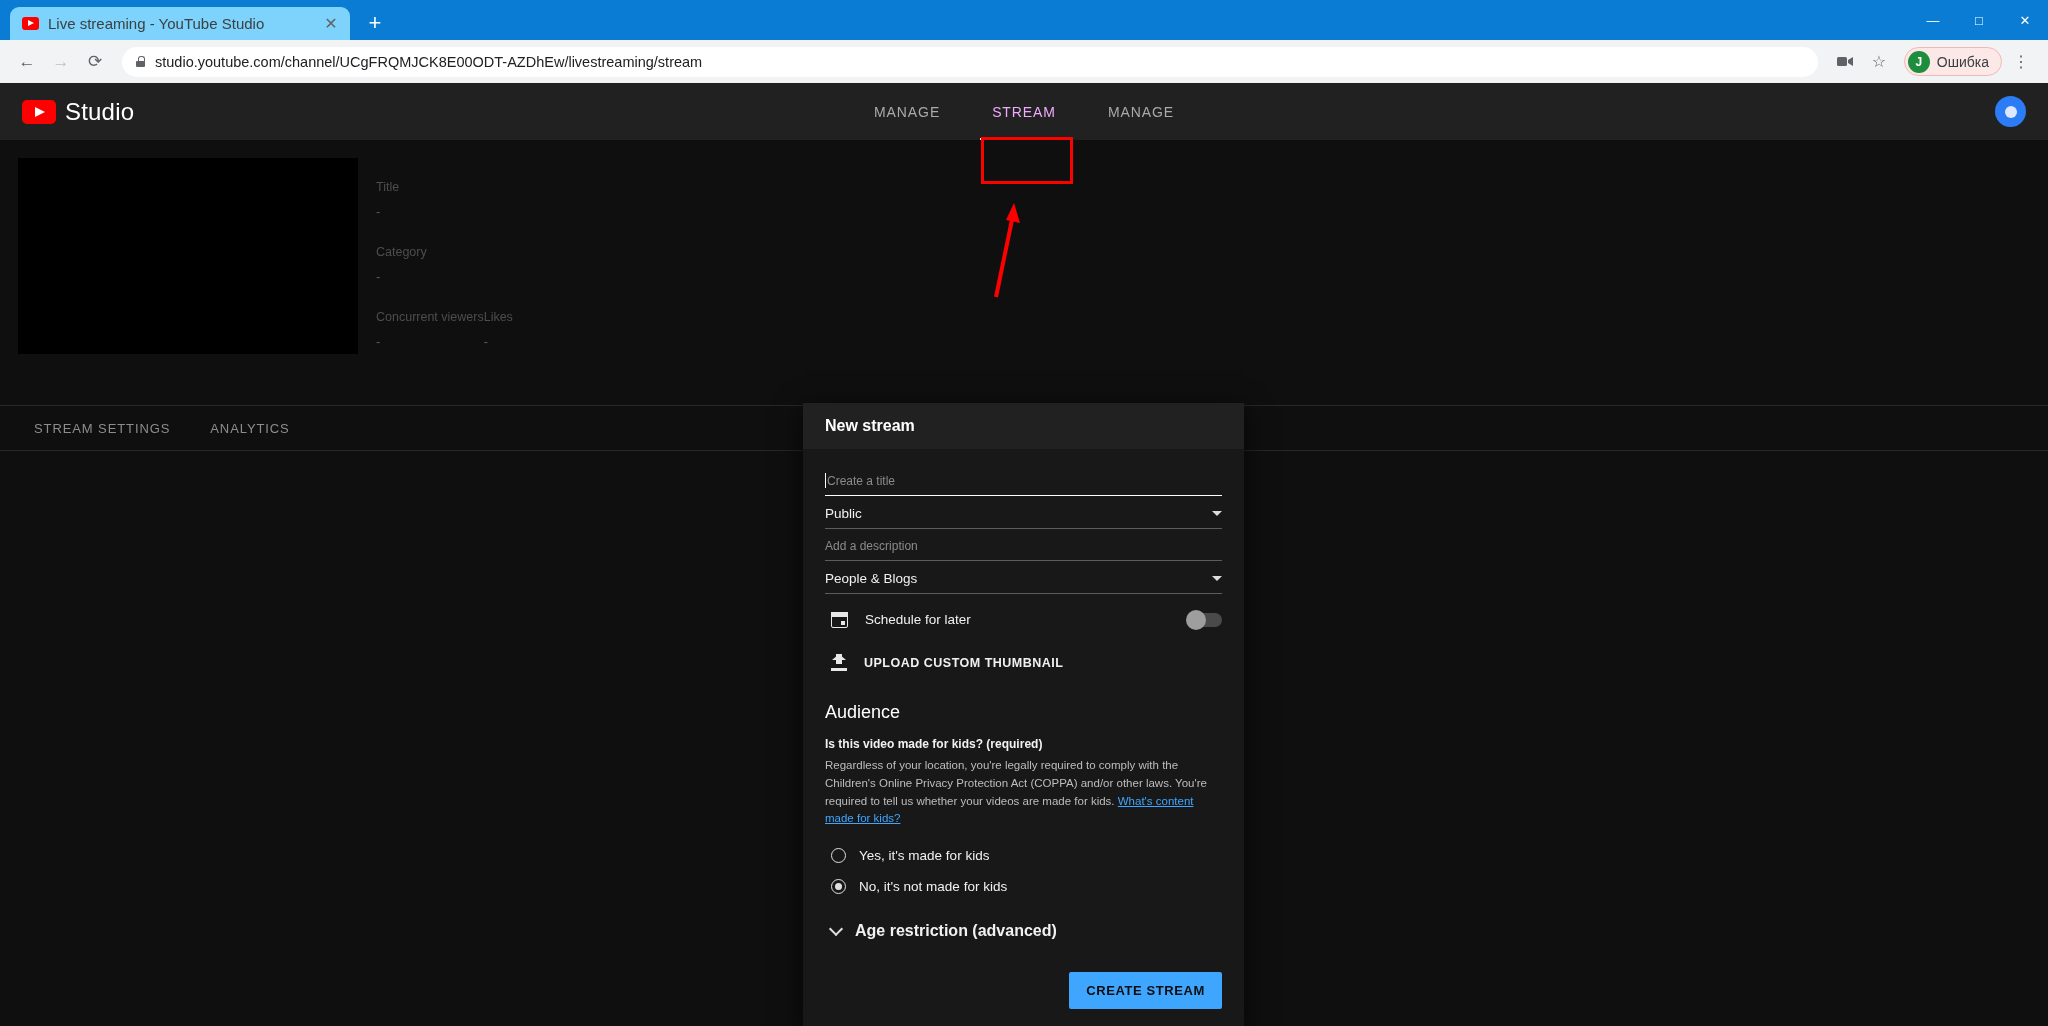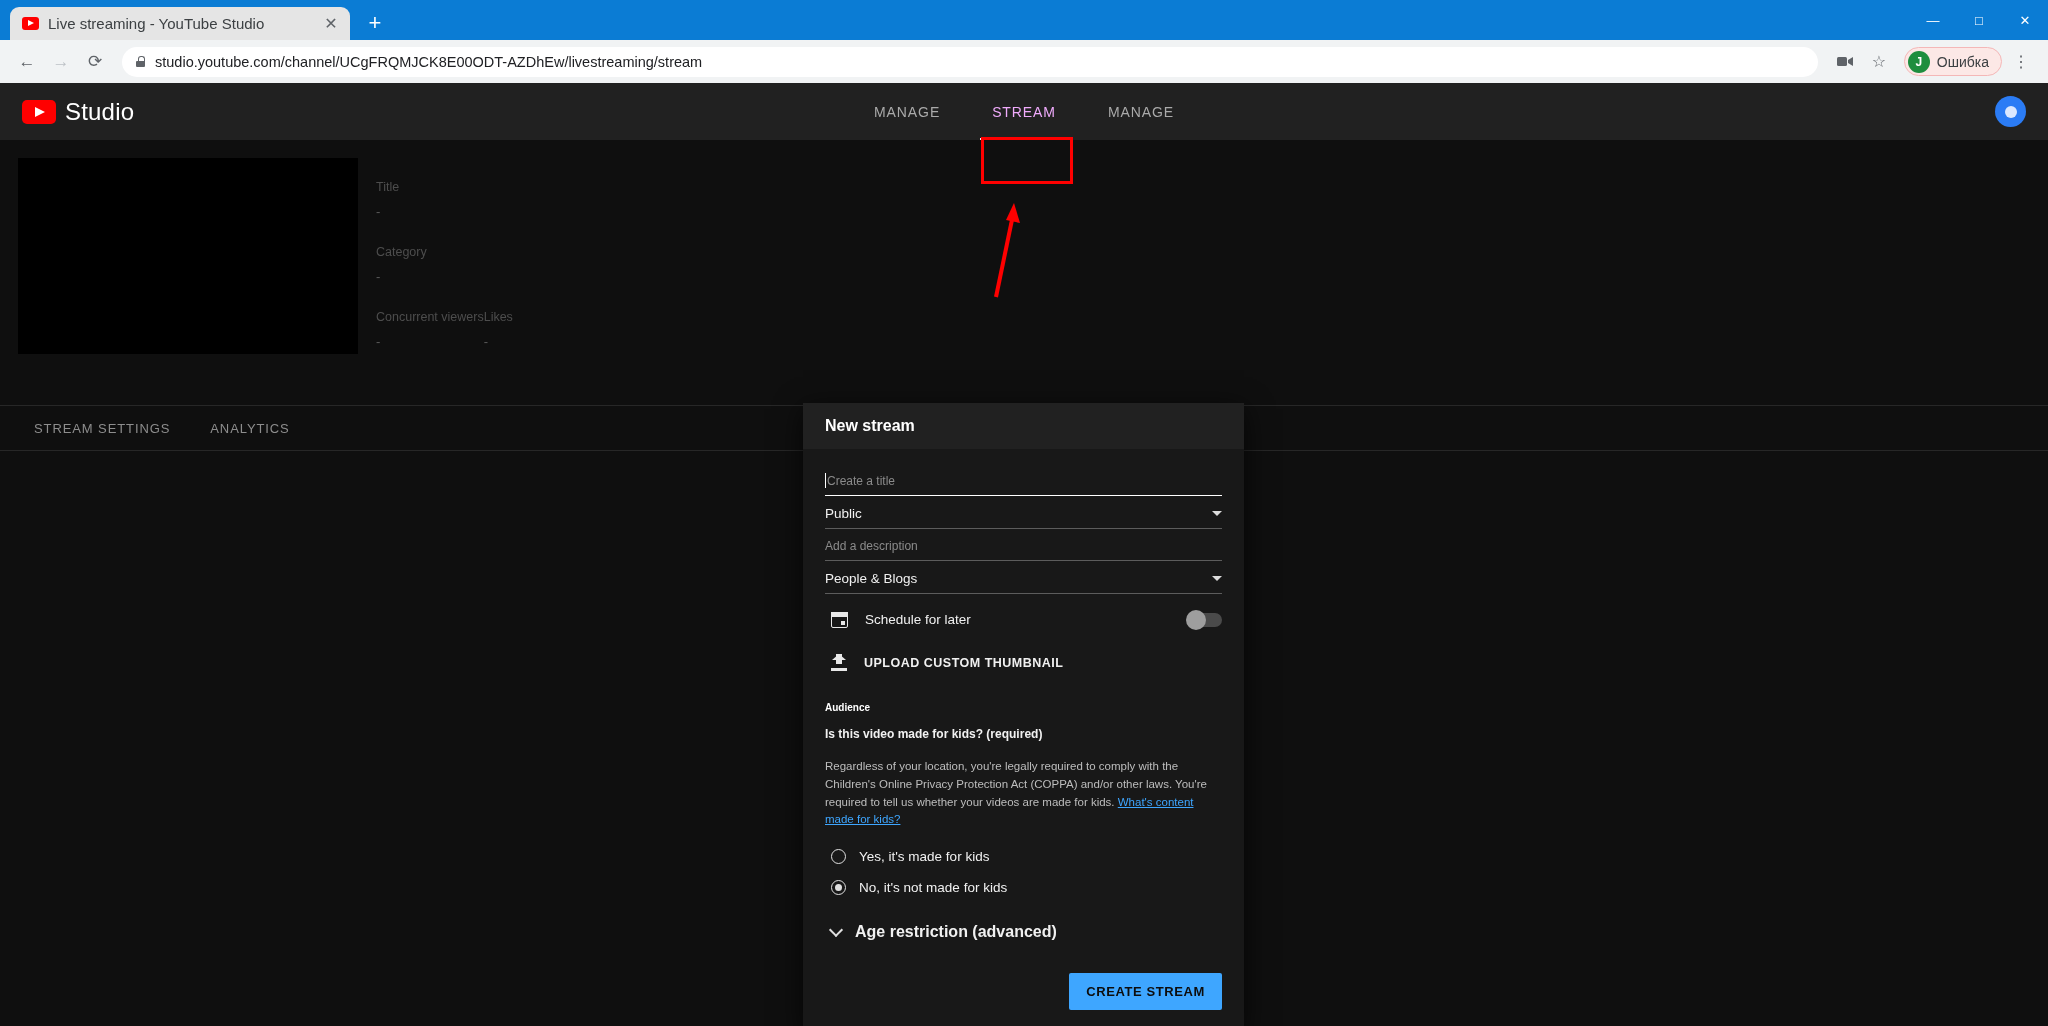--- a/index.html
+++ b/index.html
@@ -9,21 +9,21 @@
     background: #0f0f0f; overflow: hidden;
   }
 
   
   .browser-tabstrip {
     height: 40px; background: #0b7cd4;
     display: flex; align-items: flex-end; padding-left: 10px;
     position: relative;
   }
   .tab {
-    height: 33px; width: 340px; background: #e5e5e5;
+    height: 33px; width: 340px; background: #7dd3fc;
     border-radius: 9px 9px 0 0; display: flex; align-items: center;
     padding: 0 10px 0 12px; gap: 9px; justify-content: center;
   }
   .tab-favicon {
     width: 17px; height: 13px; background: #ff0000;
     border-radius: 3px; position: relative; flex: 0 0 auto;
   }
   .tab-favicon::after {
     content: ""; position: absolute; left: 6px; top: 3px;
     border-left: 6px solid #fff;
@@ -229,24 +229,24 @@
   .upload-arrow {
     position: absolute; left: 1px; top: 0; width: 0; height: 0;
     border-left: 7px solid transparent; border-right: 7px solid transparent;
     border-bottom: 6px solid #e8e8e8;
   }
   .upload-label {
     color: #f1f1f1; font-size: 12.5px; font-weight: bold; letter-spacing: .5px;
   }
 
   .sec-title {
-    color: #fff; font-size: 10px; font-weight: bold;
+    color: #fff; font-size: 18px; font-weight: normal;
     margin: 22px 0 14px 0;
   }
-  .q-title { color: #f1f1f1; font-size: 12px; font-weight: bold; margin-bottom: 17px; }
+  .q-title { color: #f1f1f1; font-size: 12px; font-weight: bold; margin-bottom: 6px; }
   .q-body {
     color: #bdbdbd; font-size: 11.5px; line-height: 1.55; margin-bottom: 16px;
   }
   .q-link { color: #3ea6ff; }
 
   .radio-row {
     display: flex; align-items: flex-start; gap: 13px; padding: 4px 0 4px 6px;
     cursor: pointer; margin-bottom: 8px;
   }
   .radio {

